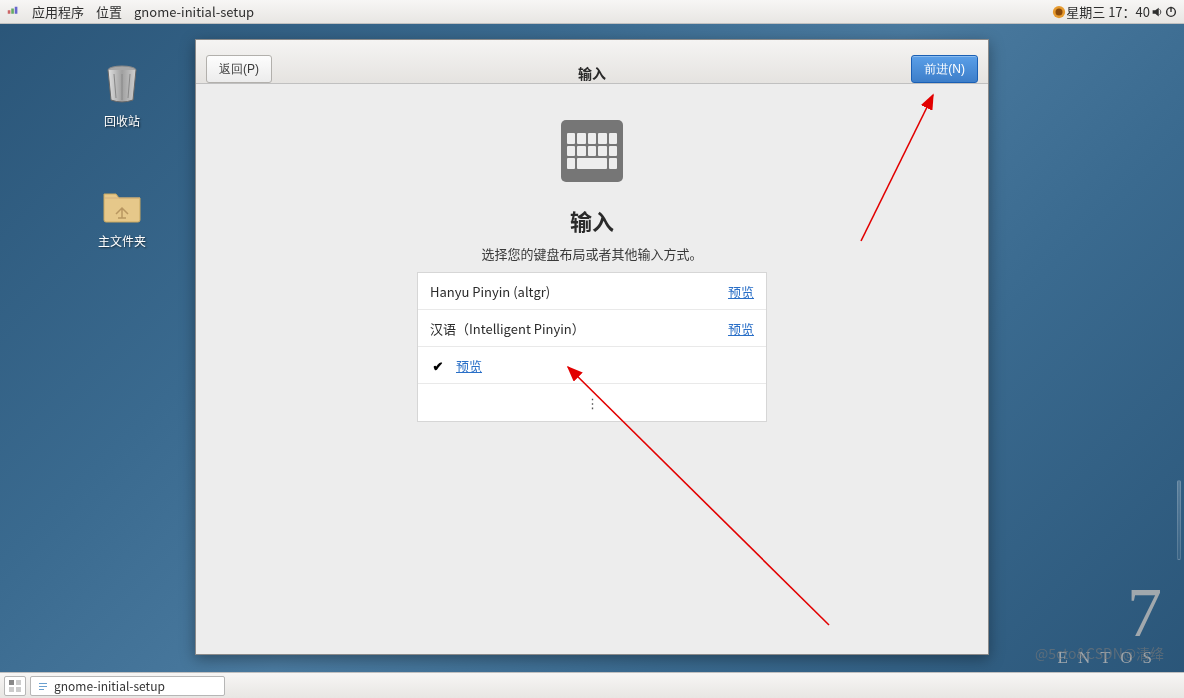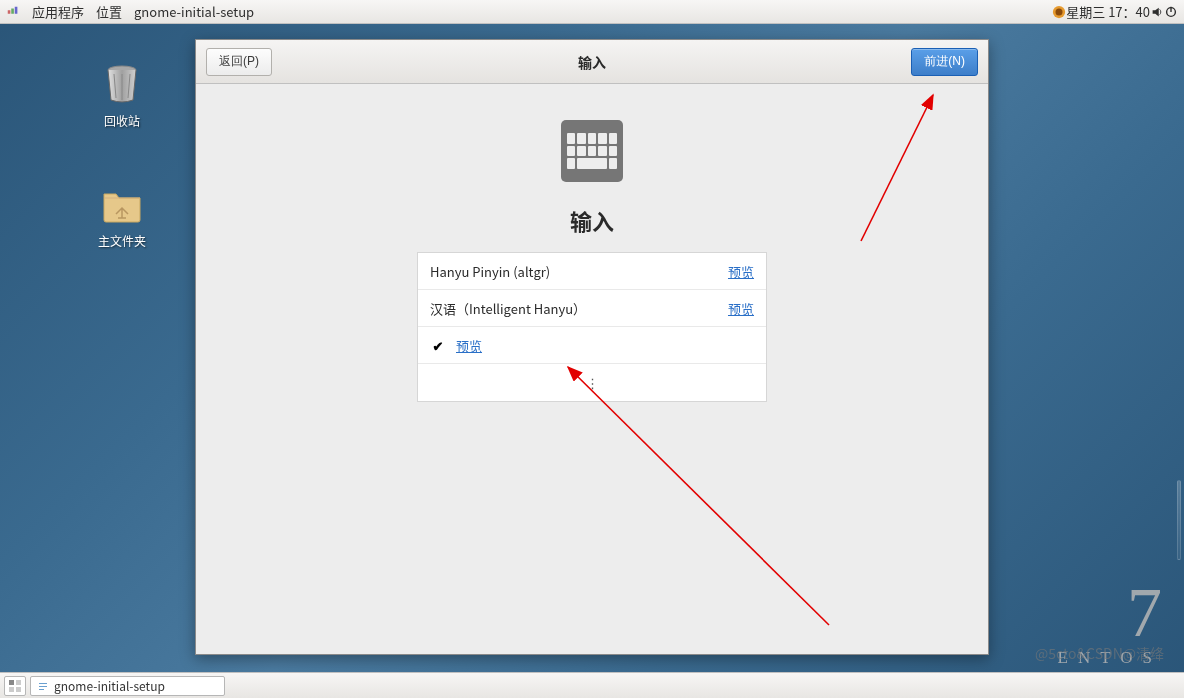--- a/index.html
+++ b/index.html
@@ -49,21 +49,21 @@
       border: 1px solid #8a8a8a;
       box-shadow: 0 4px 14px rgba(0,0,0,.35);
       display: flex;
       flex-direction: column;
     }
     .titlebar {
       height: 44px;
       background: linear-gradient(#f5f4f3, #e5e3e0);
       border-bottom: 1px solid #c0c0c0;
       display: flex;
-      align-items: center;
+      align-items: flex-end;
       padding: 0 10px;
       position: relative;
     }
     .titlebar .title {
       position: absolute;
       left: 0; right: 0;
       text-align: center;
       font-weight: bold;
       font-size: 14px;
       color: #2a2a2a;
@@ -97,21 +97,21 @@
       padding: 36px 20px;
     }
     .kb-icon { width: 62px; height: 62px; background: #767676; border-radius: 5px; display: flex; align-items: center; justify-content: center; padding: 6px; }
     .kb-keys { width: 52px; height: 36px; display: grid; grid-template-columns: repeat(5, 1fr); grid-template-rows: repeat(3, 1fr); gap: 2px; }
     .kb-keys span { background: #ededed; border-radius: 1px; }
     .kb-keys .space { grid-column: 2 / span 3; }
     .heading { margin-top: 22px; font-size: 22px; font-weight: bold; color: #2a2a2a; }
     .subtext { margin-top: 8px; font-size: 13px; color: #3a3a3a; }
     
     .list {
-      margin-top: 16px;
+      margin-top: 9px;
       width: 350px;
       background: #fff;
       border: 1px solid #d6d6d6;
     }
     .list-row {
       display: flex;
       align-items: center;
       height: 37px;
       padding: 0 12px;
       border-bottom: 1px solid #e9e9e9;
@@ -254,28 +254,29 @@
           <span></span>
           <span></span>
           <span></span>
           <span></span>
         <span></span>
           <span class="space"></span>
           <span></span>
       </div>
     </div>
     <div class="heading">输入</div>
+    <div class="subtext">选择您的键盘布局或者其他输入方式。</div>
     <div class="list">
       <div class="list-row">
         <span class="label">Hanyu Pinyin (altgr)</span>
         <span class="check"></span>
         <span class="preview-link">预览</span>
       </div>
       <div class="list-row">
-        <span class="label">汉语（Intelligent Hanyu）</span>
+        <span class="label">汉语（Intelligent Pinyin）</span>
         <span class="check"></span>
         <span class="preview-link">预览</span>
       </div>
       <div class="list-row">
         <span class="check">✔</span>
         <span class="preview-link">预览</span>
       </div>
       <div class="list-row">
         <span class="more-dots">⋮</span>
       </div>

